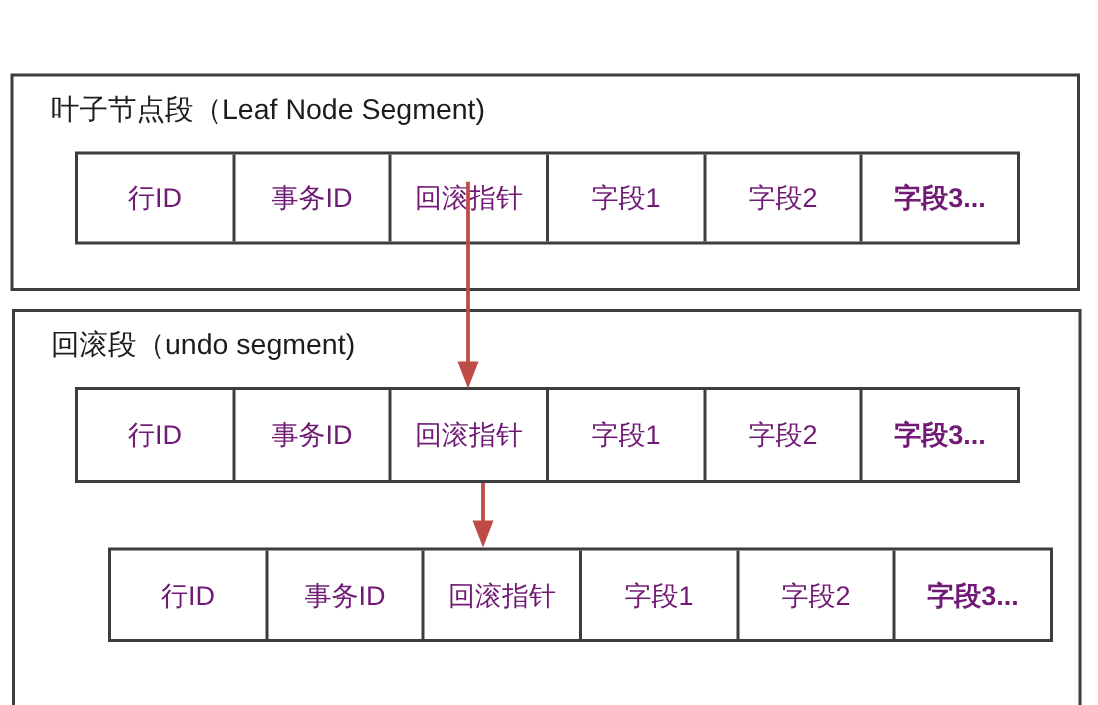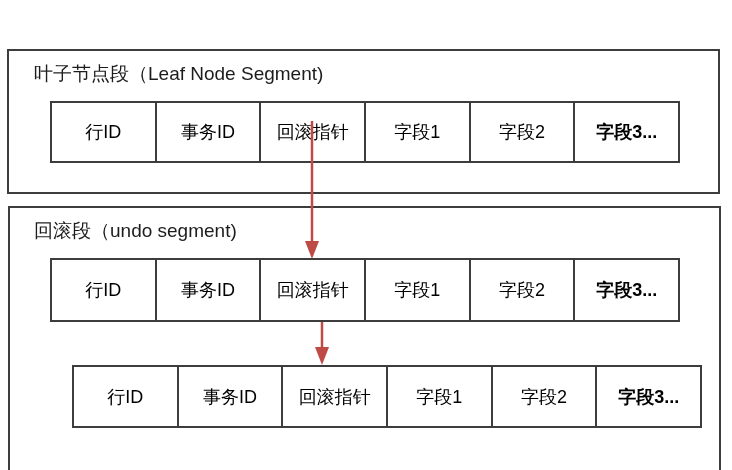--- a/index.html
+++ b/index.html
@@ -42,21 +42,21 @@
   #leaf-row  { left: 41px; top: 50px;  width: 630px; height: 62px; }
   #undo-row1 { left: 40px; top: 50px;  width: 630px; height: 64px; }
   #undo-row2 { left: 62px; top: 157px; width: 630px; height: 63px; }
   .field-cell {
     flex: 1 1 0;
     display: flex;
     align-items: center;
     justify-content: center;
     border-right: 2px solid #3d3d3d;
     font-size: 18px;
-    color: #000000;
+    color: #701a75;
     white-space: nowrap;
     overflow: hidden;
   }
   .field-cell:last-child { border-right: none; font-weight: bold; }
   .pointer-arrow {
     position: absolute;
     z-index: 5;
     pointer-events: none;
   }
   #arrow-leaf-to-undo { left: 302px; top: 121px; }

